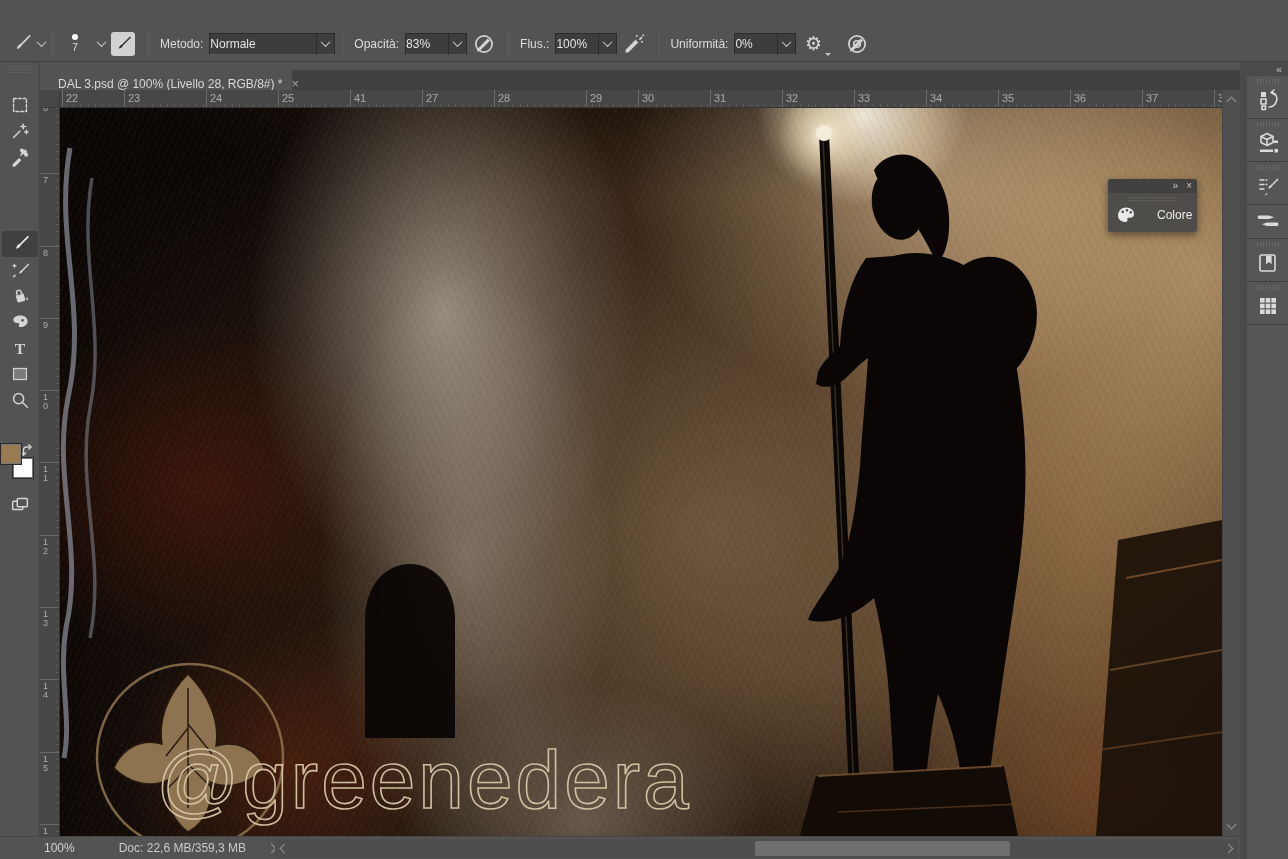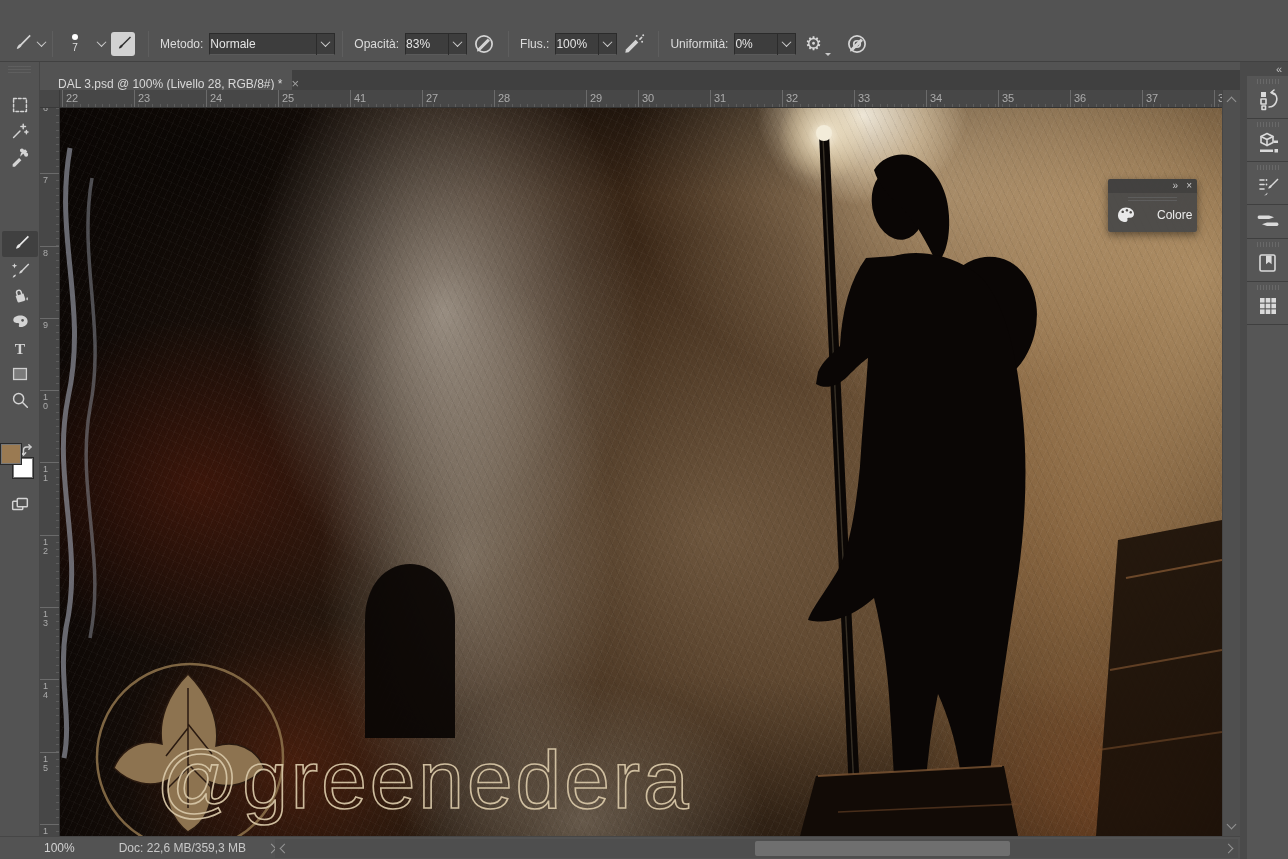--- a/index.html
+++ b/index.html
@@ -310,21 +310,21 @@
       <svg viewBox="0 0 24 24" class="tsvg">
           <rect x="4" y="8" width="11" height="9" rx="1"></rect>
           <rect x="9" y="5" width="11" height="9" rx="1" fill="#535353"></rect>
         </svg>
       </div>
   </div>
 
   <div id="ruler-corner"></div>
   <div id="hruler">
       <span class="htick" style="left: 6px;">22</span>
-      <span class="htick" style="left: 78px;">23</span>
+      <span class="htick" style="left: 68px;">23</span>
       <span class="htick" style="left: 150px;">24</span>
       <span class="htick" style="left: 222px;">25</span>
       <span class="htick" style="left: 294px;">41</span>
       <span class="htick" style="left: 366px;">27</span>
       <span class="htick" style="left: 438px;">28</span>
       <span class="htick" style="left: 530px; text-align: right;">29</span>
       <span class="htick" style="left: 582px;">30</span>
       <span class="htick" style="left: 654px;">31</span>
       <span class="htick" style="left: 726px;">32</span>
       <span class="htick" style="left: 798px;">33</span>

